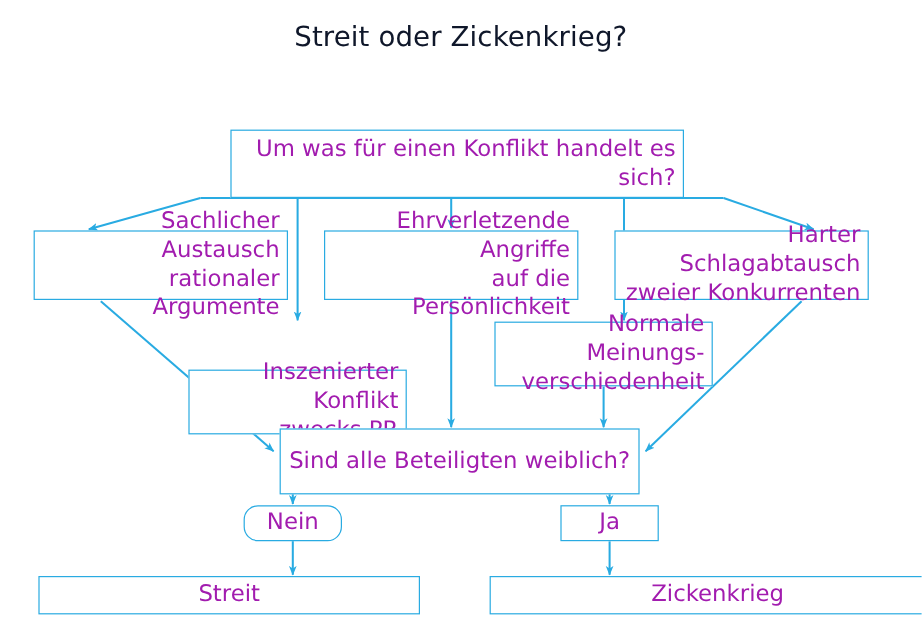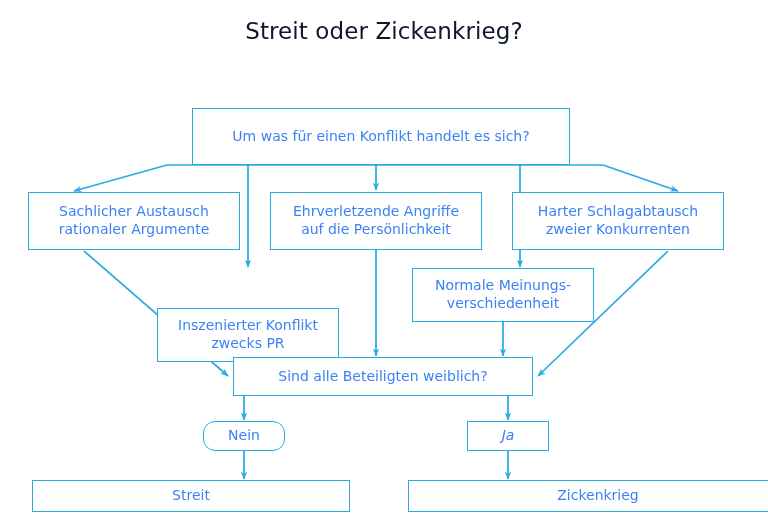--- a/index.html
+++ b/index.html
@@ -38,40 +38,40 @@
     letter-spacing: 0.1px;
   }
   .node {
     position: absolute;
     box-sizing: border-box;
     background: #ffffff;
     border: 1.6px solid #29ABE2;
     display: flex;
     align-items: center;
     justify-content: center;
-    color: #3b82f6;
-    text-align: center;
+    color: #a21caf;
+    text-align: right;
     line-height: 1.26;
-    font-size: 14px;
+    font-size: 19px;
     font-weight: 400;
     padding: 2px 6px;
   }
   .node-label {
     display: block;
     white-space: pre-line;
   }
   .node-top        { left: 192px; top: 108px; width: 378px; height: 57px; }
   .node-branch-a   { left: 28px;  top: 192px; width: 212px; height: 58px; }
   .node-branch-b   { left: 270px; top: 192px; width: 212px; height: 58px; }
   .node-branch-c   { left: 512px; top: 192px; width: 212px; height: 58px; }
   .node-sub-a      { left: 157px; top: 268px; width: 182px; height: 54px; margin-top: 40px; }
   .node-sub-b      { left: 412px; top: 268px; width: 182px; height: 54px; }
-  .node-decision   { left: 233px; top: 357px; width: 300px; height: 39px; }
+  .node-decision   { left: 233px; top: 357px; width: 300px; height: 55px; }
   .node-answer-a   { left: 203px; top: 421px; width: 82px;  height: 30px; border-radius: 12px; }
-  .node-answer-b   { left: 467px; top: 421px; width: 82px;  height: 30px; font-style: italic; }
+  .node-answer-b   { left: 467px; top: 421px; width: 82px;  height: 30px; }
   .node-result-a   { left: 32px;  top: 480px; width: 318px; height: 32px; }
   .node-result-b   { left: 408px; top: 480px; width: 380px; height: 32px; }
 </style>
 </head>
 <body>
 
 <div id="chart-root">
 
   <div class="chart-title">Streit oder Zickenkrieg?</div>
 

